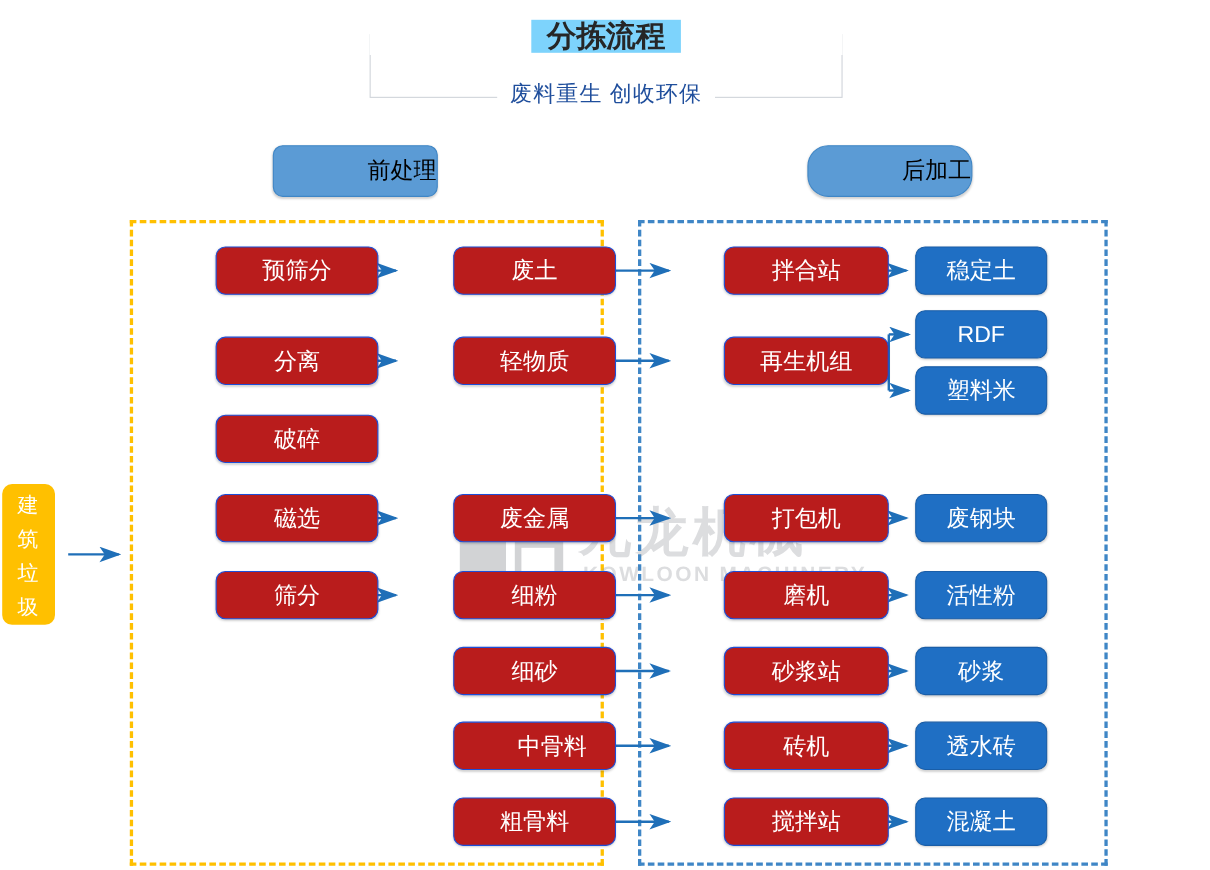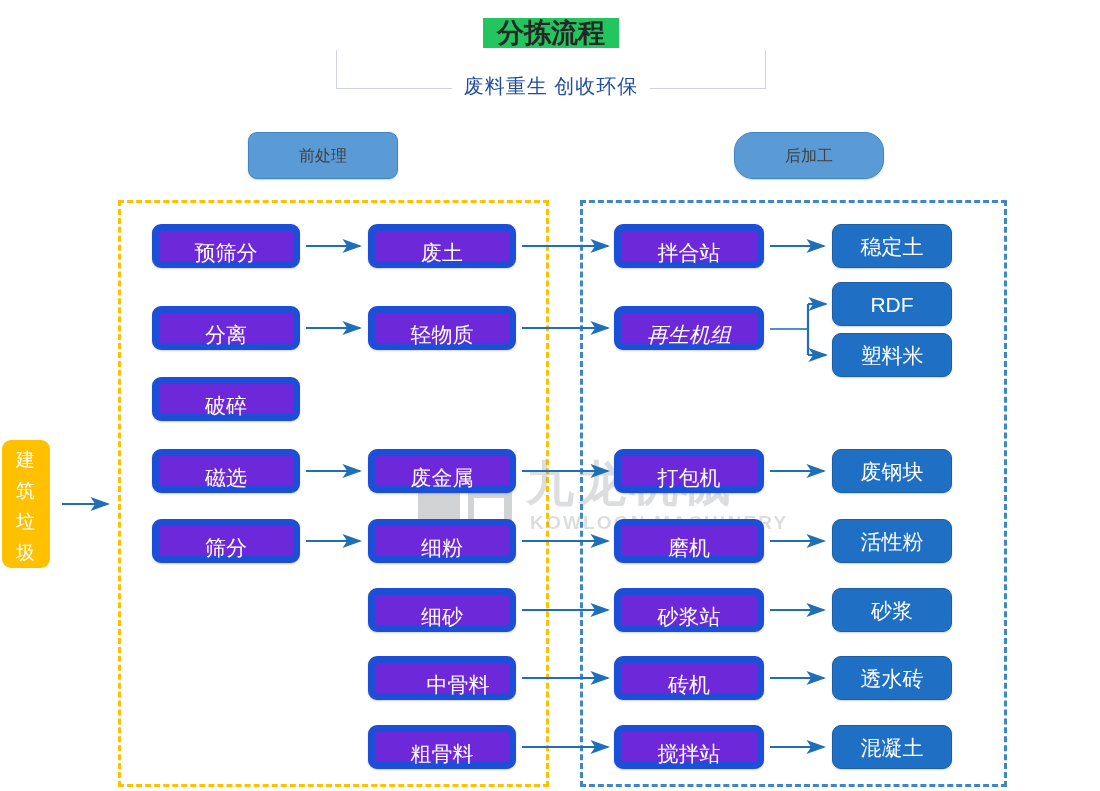--- a/index.html
+++ b/index.html
@@ -15,33 +15,33 @@
   .hdr-frame{
     position:absolute;left:336px;top:31px;width:430px;height:58px;
     border:1px solid #d0d4da;box-sizing:border-box;
   }
   .hdr-title{
     position:absolute;left:336px;top:16px;width:430px;height:34px;
     line-height:34px;text-align:center;
     font-size:27px;font-weight:bold;color:#262626;
     background:#ffffff;
   }
-  .hdr-title span{background:#22c55e;padding:0 14px;}
+  .hdr-title span{background:#7dd3fc;padding:0 14px;}
   .hdr-sub{
     position:absolute;left:336px;top:67px;width:430px;height:38px;
     line-height:38px;text-align:center;
     font-size:20px;color:#1f4e9c;letter-spacing:1px;
   }
   .hdr-sub span{background:#ffffff;padding:0 12px;}
 
   
   .stage-chip{
     position:absolute;height:45px;line-height:45px;
     background:#5B9BD5;border:1px solid #3f86c6;border-radius:9px;
-    color:#404040;font-size:16px;text-align:center;
+    color:#000000;font-size:21px;text-align:right;
     box-shadow:0 1px 2px rgba(0,0,0,.18);
   }
   #stage-pre{left:248px;top:132px;width:148px;}
   #stage-post{left:734px;top:132px;width:148px;border-radius:19px;}
 
   
   .zone{position:absolute;box-sizing:border-box;}
   #zone-pre{left:118px;top:200px;width:431px;height:587px;
     border:3px dashed #FFC000;}
   #zone-post{left:580px;top:200px;width:427px;height:587px;
@@ -56,21 +56,21 @@
     letter-spacing:1px;
   }
 
   
   .node{
     position:absolute;height:44px;line-height:44px;
     border-radius:9px;text-align:center;color:#ffffff;
     font-size:21px;box-sizing:border-box;
     box-shadow:0 1px 2px rgba(0,0,0,.18);
   }
-  .node.mid{background:#6d28d9;border:7px solid #1d4ed8;}
+  .node.mid{background:#b91c1c;border:1px solid #1d4ed8;margin-left:44px;}
   .node.dark{background:#1F6FC4;border:1px solid #1a5ea8;}
   .node.c1{left:152px;width:148px;}
   .node.c2{left:368px;width:148px;}
   .node.c3{left:614px;width:150px;}
   .node.c4{left:832px;width:120px;}
 
   
   .conn{position:absolute;}
   svg.conn{overflow:visible;}
 
@@ -176,21 +176,21 @@
 
   <div class="node mid c2" style="top:224px;">废土</div>
   <div class="node mid c2" style="top:306px;">轻物质</div>
   <div class="node mid c2" style="top:449px;">废金属</div>
   <div class="node mid c2" style="top:519px;">细粉</div>
   <div class="node mid c2" style="top:588px;">细砂</div>
   <div class="node mid c2" style="top:656px;padding-left:32px;">中骨料</div>
   <div class="node mid c2" style="top:725px;">粗骨料</div>
 
   <div class="node mid c3" style="top:224px;">拌合站</div>
-  <div class="node mid c3" style="top:306px;font-style:italic;">再生机组</div>
+  <div class="node mid c3" style="top:306px;">再生机组</div>
   <div class="node mid c3" style="top:449px;">打包机</div>
   <div class="node mid c3" style="top:519px;">磨机</div>
   <div class="node mid c3" style="top:588px;">砂浆站</div>
   <div class="node mid c3" style="top:656px;">砖机</div>
   <div class="node mid c3" style="top:725px;">搅拌站</div>
 
   <div class="node dark c4" style="top:224px;">稳定土</div>
   <div class="node dark c4" style="top:282px;">RDF</div>
   <div class="node dark c4" style="top:333px;">塑料米</div>
   <div class="node dark c4" style="top:449px;">废钢块</div>

